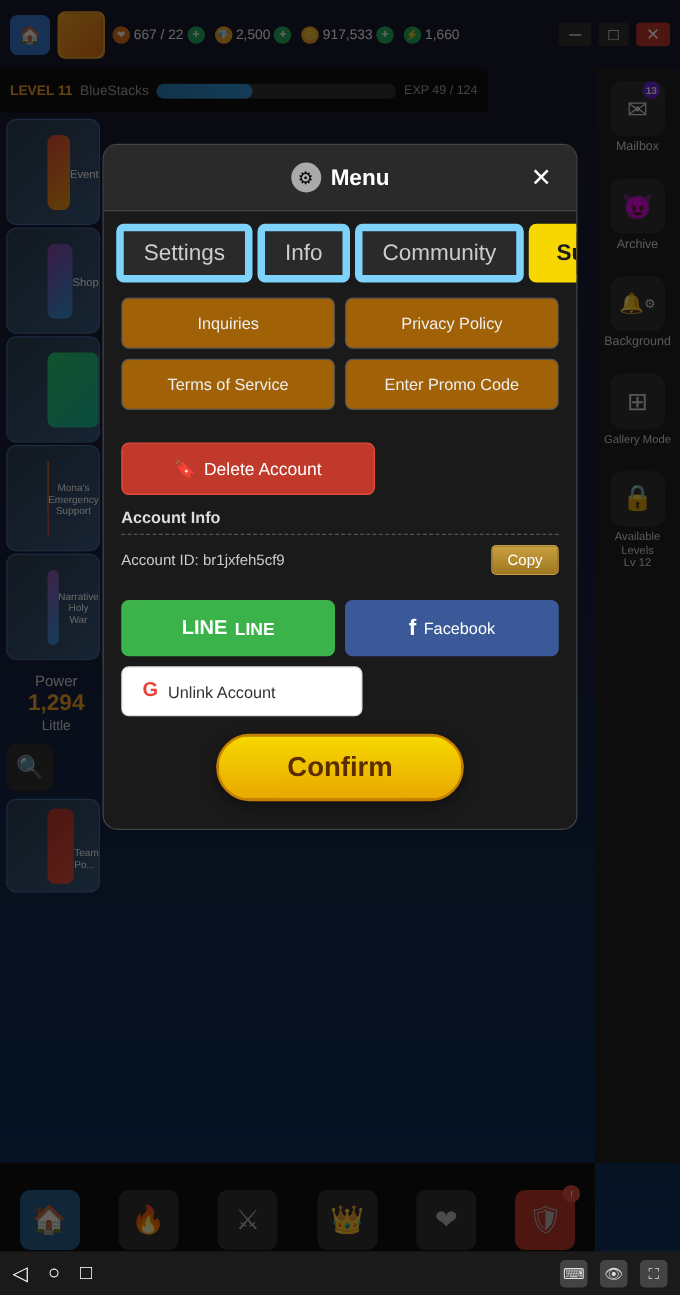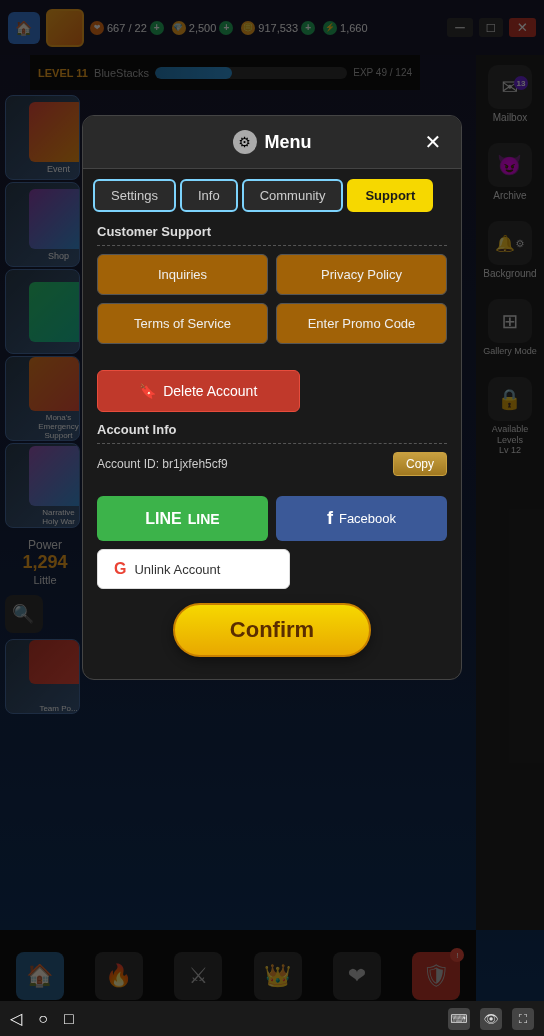--- a/index.html
+++ b/index.html
@@ -94,21 +94,20 @@
       position: absolute;
       top: 55px; left: 0;
       width: 390px;
       height: 35px;
       background: #111;
       display: flex;
       align-items: center;
       padding: 0 8px;
       gap: 6px;
       z-index: 10;
-      margin-left: 30px;
     }
 
     .level-text {
       color: #fff;
       font-size: 11px;
     }
 
     .level-text span { color: #f6a623; font-weight: bold; }
 
     .exp-bar-container {
@@ -183,21 +182,21 @@
       z-index: 4;
     }
 
     .game-side-item {
       width: 75px;
       height: 85px;
       background: linear-gradient(135deg, #2c3e50, #3d5a80);
       border-radius: 8px;
       border: 1px solid #4a6fa5;
       display: flex;
-      flex-direction: column;
+      flex-direction: row;
       align-items: center;
       justify-content: center;
       font-size: 9px;
       color: #ddd;
       overflow: hidden;
       position: relative;
       padding-left: 32px;
     }
 
     .game-side-item .inner-art {
@@ -275,24 +274,24 @@
     
     .tabs-row {
       display: flex;
       padding: 10px 10px 0;
       gap: 4px;
     }
 
     .tab-btn {
       padding: 7px 16px;
       border-radius: 6px;
-      border: 2px solid #7dd3fc;
+      border: 6px solid #7dd3fc;
       background: #2a2a2a;
       color: #ccc;
-      font-size: 13px;
+      font-size: 18px;
       cursor: pointer;
     }
 
     .tab-btn.active {
       background: #f6d800;
       color: #1a1a1a;
       font-weight: bold;
       border-color: #f6d800;
     }
 
@@ -535,21 +534,21 @@
       background: #444;
       border-radius: 4px;
       display: flex; align-items: center; justify-content: center;
       font-size: 12px;
       color: #ddd;
     }
 
     
     .notif-badge {
       position: absolute;
-      top: 11px; right: 4px;
+      top: 0; right: 4px;
       background: #6d28d9;
       color: white;
       font-size: 8px;
       min-width: 14px; height: 14px;
       border-radius: 7px;
       display: flex; align-items: center; justify-content: center;
       font-weight: bold;
     }
 
     .line-logo {
@@ -686,21 +685,20 @@
 
     <div class="tabs-row">
       <button class="tab-btn">Settings</button>
       <button class="tab-btn">Info</button>
       <button class="tab-btn">Community</button>
       <button class="tab-btn active">Support</button>
     </div>
 
     <div class="modal-content">
       
-      <div class="section-title">Customer Support</div>
 
       <div class="btn-grid-2">
         <button class="support-btn">Inquiries</button>
         <button class="support-btn">Privacy Policy</button>
         <button class="support-btn">Terms of Service</button>
         <button class="support-btn">Enter Promo Code</button>
       </div>
 
 
       <br style="margin:4px 0;">

